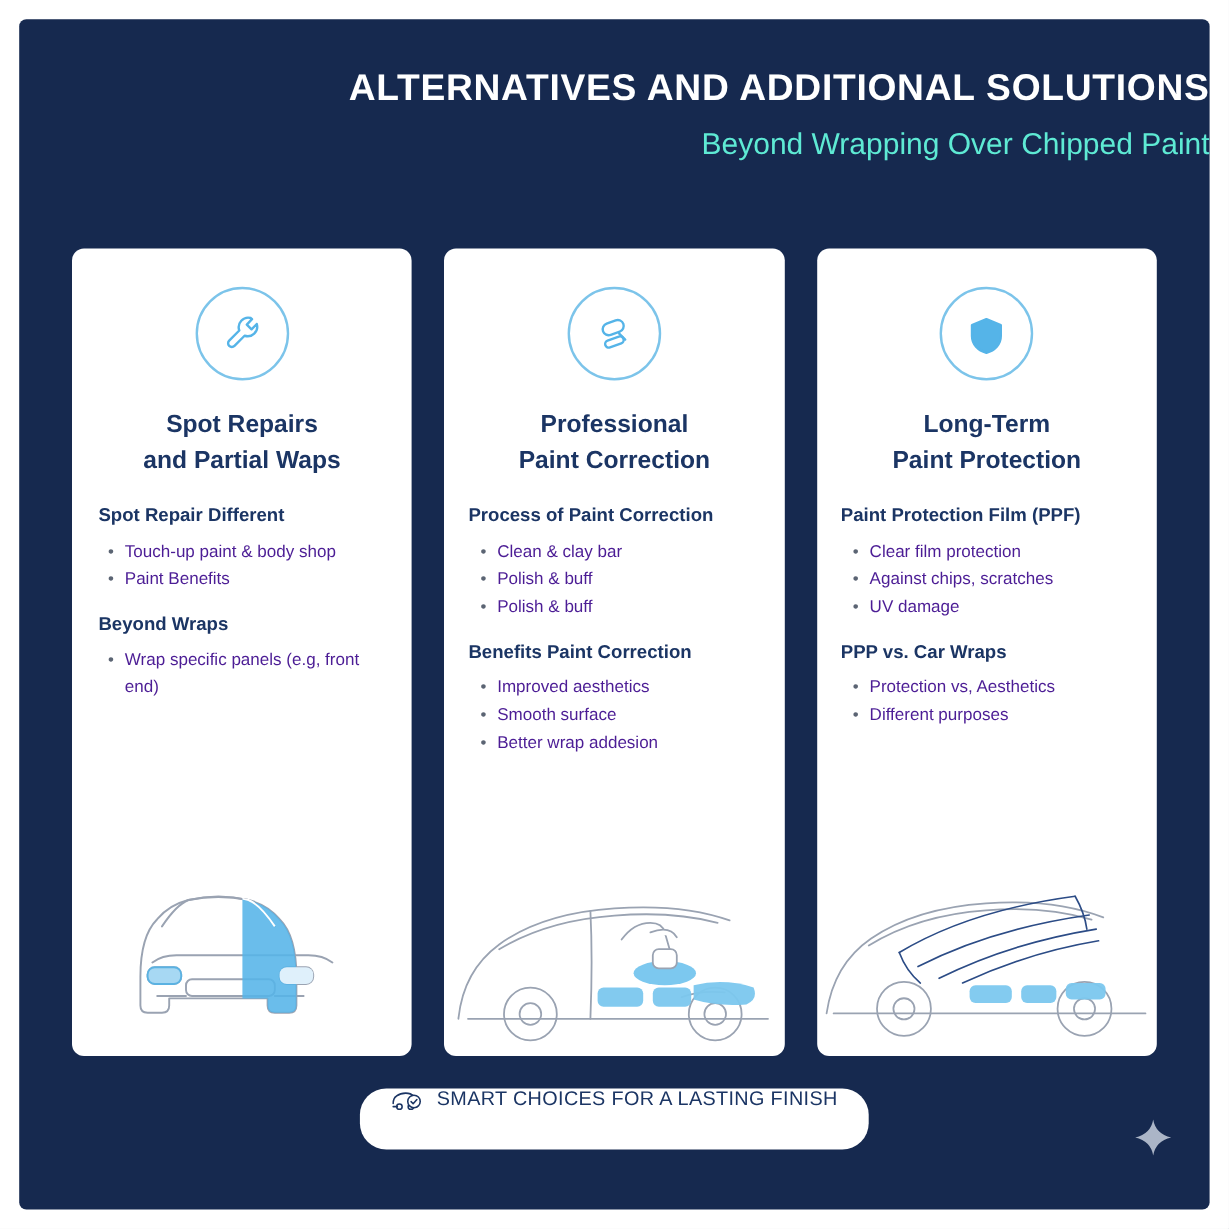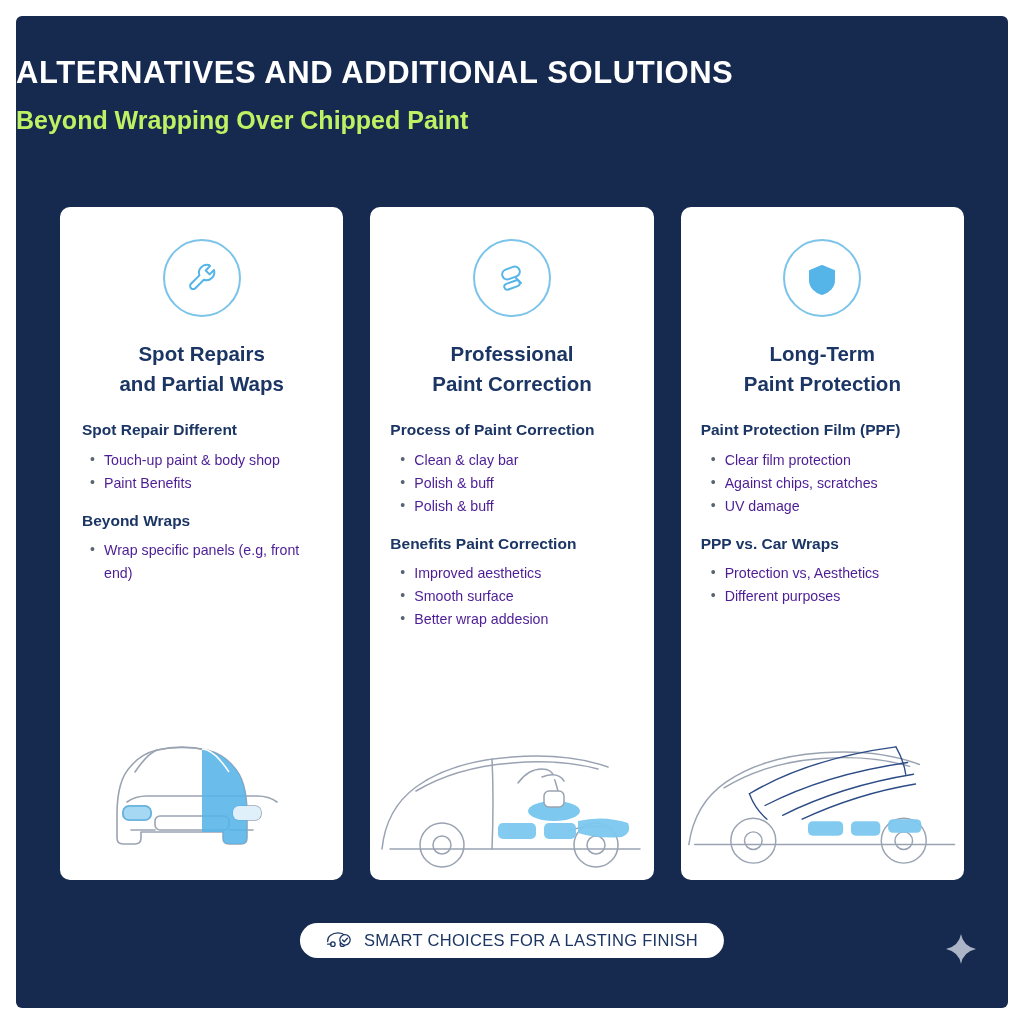--- a/index.html
+++ b/index.html
@@ -25,34 +25,34 @@
     position: relative;
     width: 992px;
     height: 992px;
     background: #16294f;
     border-radius: 6px;
     box-sizing: border-box;
     overflow: hidden;
   }
   .header {
     padding-top: 38px;
-    text-align: left;
+    text-align: right;
   }
   .title {
     color: #ffffff;
     font-size: 31px;
     font-weight: bold;
     letter-spacing: 0.6px;
     margin: 0;
     line-height: 1.2;
   }
   .subtitle {
-    color: #bef264;
+    color: #5eead4;
     font-size: 25px;
-    font-weight: bold;
+    font-weight: normal;
     margin: 14px 0 0 0;
     line-height: 1.2;
   }
   .cards {
     position: absolute;
     top: 191px;
     left: 44px;
     width: 904px;
     display: flex;
     justify-content: space-between;
@@ -132,24 +132,24 @@
     align-items: flex-end;
     justify-content: center;
   }
   .footer-badge {
     position: absolute;
     left: 50%;
     transform: translateX(-50%);
     bottom: 50px;
     background: #ffffff;
     border-radius: 22px;
-    height: 35px;
+    height: 51px;
     padding: 0 26px;
     display: flex;
-    align-items: center;
+    align-items: flex-start;
     gap: 12px;
   }
   .footer-text {
     color: #1b3564;
     font-size: 16.5px;
     font-weight: normal;
     letter-spacing: 0.3px;
     white-space: nowrap;
   }
   .sparkle {

